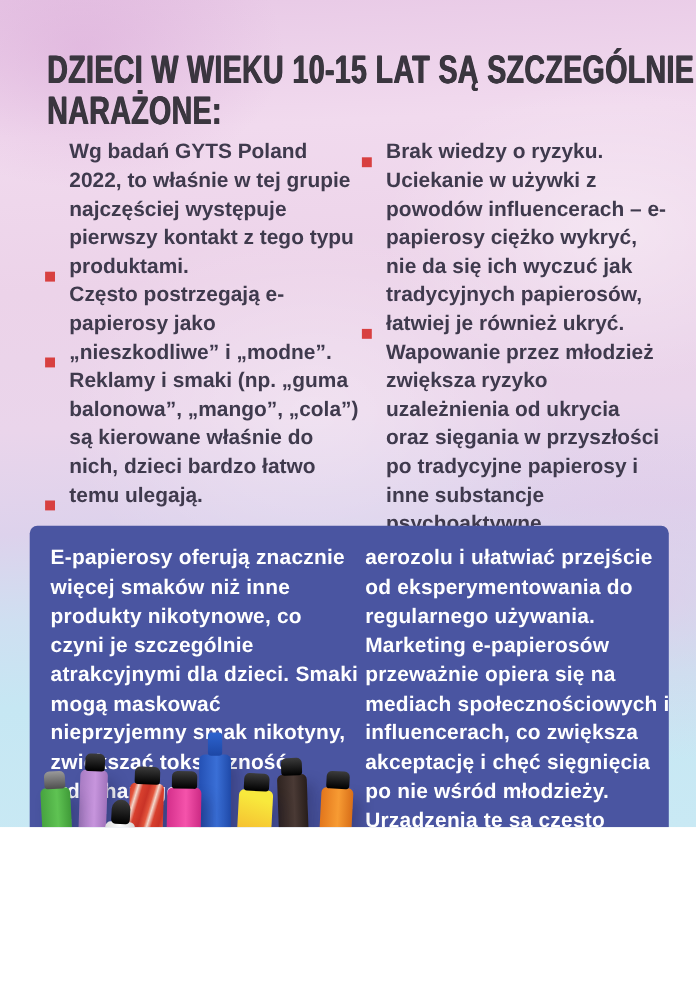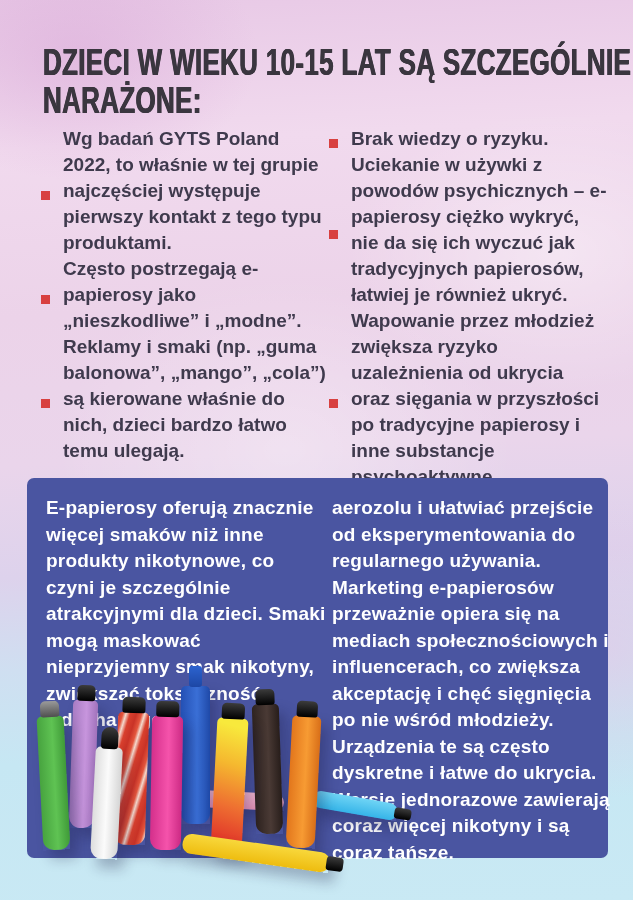--- a/index.html
+++ b/index.html
@@ -1,37 +1,37 @@
 <!DOCTYPE html>
 <html><head>
 <meta charset="utf-8">
 <style>
   html,body{margin:0;padding:0;}
   .page{
-    position:relative;width:633px;height:900px;overflow:hidden;
+    position:relative;width:633px;height:752px;overflow:hidden;
     font-family:"Liberation Sans",sans-serif;
     background:
       radial-gradient(ellipse 260px 180px at 12% 6%, rgba(214,160,212,.45), transparent 70%),
       radial-gradient(ellipse 300px 200px at 88% 28%, rgba(255,255,255,.40), transparent 70%),
       radial-gradient(ellipse 320px 240px at 45% 50%, rgba(255,255,255,.30), transparent 72%),
       radial-gradient(ellipse 260px 200px at 95% 72%, rgba(231,196,229,.55), transparent 75%),
       linear-gradient(177deg,#e8c9e6 0%,#f1daee 16%,#ecd3e9 34%,#ead5eb 50%,#ddd2ec 62%,#cfdff1 72%,#c6e7f3 82%,#c9e9f4 100%);
   }
   
   .title{
     position:absolute;left:43px;top:44px;
     color:#3a363f;font-weight:bold;font-size:36px;line-height:38px;
     letter-spacing:.5px;text-shadow:.6px 0 0 #3a363f,-.6px 0 0 #3a363f;
     transform:scaleX(.72);transform-origin:0 0;white-space:nowrap;
   }
   
   .col{position:absolute;top:126px;width:290px;color:#3f3a4d;font-size:19px;line-height:26px;font-weight:bold;}
   .col.left{left:41px;}
   .col.right{left:329px;}
-  .item{display:flex;align-items:center;}
+  .item{display:flex;align-items:flex-end;}
   .sq{flex:0 0 9px;width:9px;height:9px;background:#d84040;margin:8px 13px 0 0;}
   .item .txt{width:266px;}
   .col.right .item .txt{width:256px;}
   
   .panel{
     position:absolute;left:27px;top:478px;width:581px;height:380px;
     background:#4a55a1;border-radius:7px;color:#ffffff;
   }
   .pcol{position:absolute;top:17px;font-size:19px;line-height:26.5px;font-weight:bold;letter-spacing:.2px;}
   .pcol.c1{left:19px;width:280px;}
@@ -71,21 +71,21 @@
     </div>
   </div>
 
   <div class="col right">
     <div class="item">
       <span class="sq"></span>
       <span class="txt">Brak wiedzy o ryzyku.</span>
     </div>
     <div class="item">
       <span class="sq"></span>
-      <span class="txt">Uciekanie w używki z powodów psychicznych – e-papierosy ciężko wykryć, nie da się ich wyczuć jak tradycyjnych papierosów, łatwiej je również ukryć.</span>
+      <span class="txt">Uciekanie w używki z powodów influencerach – e-papierosy ciężko wykryć, nie da się ich wyczuć jak tradycyjnych papierosów, łatwiej je również ukryć.</span>
     </div>
     <div class="item">
       <span class="sq"></span>
       <span class="txt">Wapowanie przez młodzież zwiększa ryzyko uzależnienia od ukrycia oraz sięgania w przyszłości po tradycyjne papierosy i inne substancje psychoaktywne.</span>
     </div>
   </div>
 
   <div class="panel">
     <div class="pcol c1">E-papierosy oferują znacznie więcej smaków niż inne produkty nikotynowe, co czyni je szczególnie atrakcyjnymi dla dzieci. Smaki mogą maskować nieprzyjemny smak nikotyny, zwiększać toksyczność wdychanego</div>
     <div class="pcol c2">aerozolu i ułatwiać przejście od eksperymentowania do regularnego używania. Marketing e-papierosów przeważnie opiera się na mediach społecznościowych i influencerach, co zwiększa akceptację i chęć sięgnięcia po nie wśród młodzieży. Urządzenia te są często dyskretne i łatwe do ukrycia. Wersje jednorazowe zawierają coraz więcej nikotyny i są coraz tańsze.</div>

